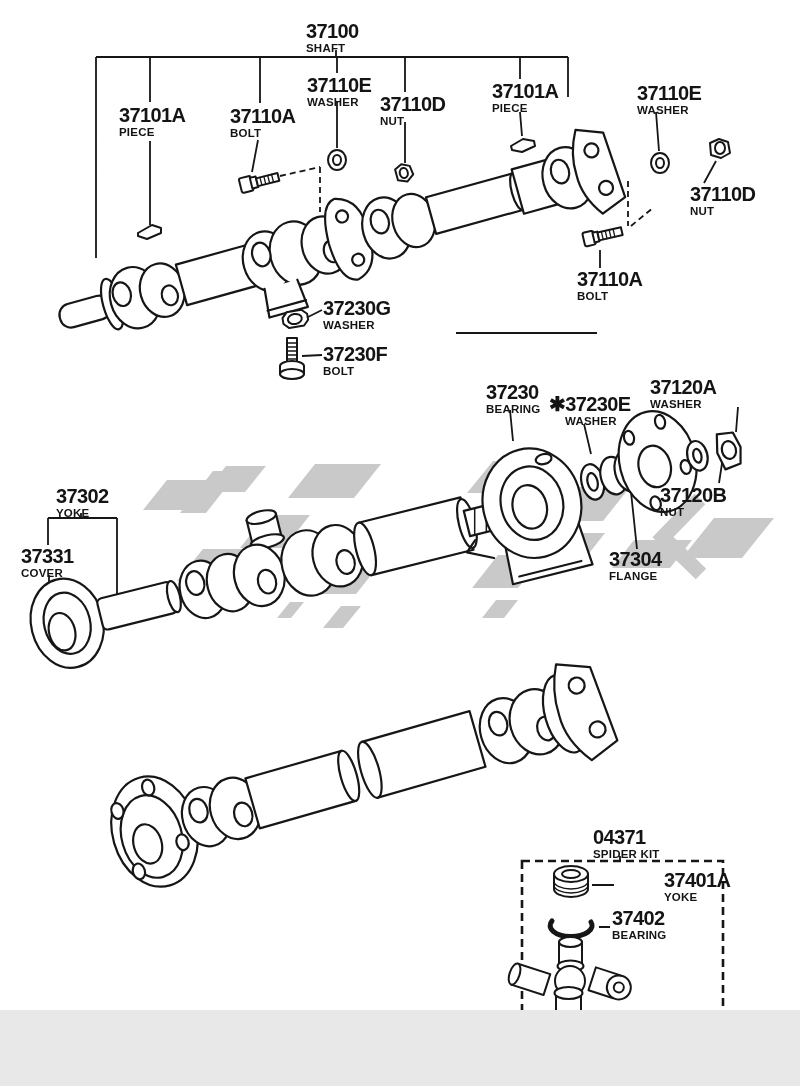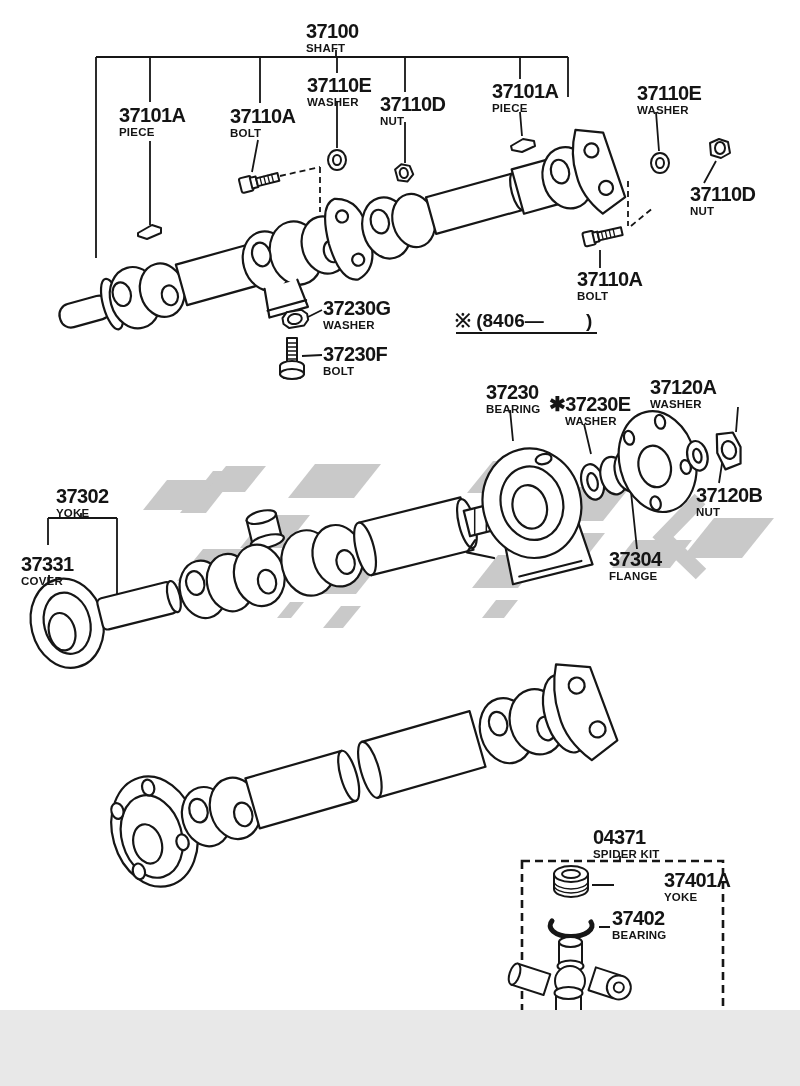--- a/index.html
+++ b/index.html
@@ -289,44 +289,43 @@
         <div class="pname">BEARING</div>
       </div>
       <div class="plabel" style="left: 549px; top: 394px;">
         <div class="pnum">✱37230E</div>
         <div class="pname" style="margin-left: 16px;">WASHER</div>
       </div>
       <div class="plabel" style="left: 650px; top: 377px;">
         <div class="pnum">37120A</div>
         <div class="pname">WASHER</div>
       </div>
-      <div class="plabel" style="left: 696px; top: 485px;">
+      <div class="plabel" style="left: 660px; top: 485px;">
         <div class="pnum">37120B</div>
         <div class="pname">NUT</div>
       </div>
       <div class="plabel" style="left: 609px; top: 549px;">
         <div class="pnum">37304</div>
         <div class="pname">FLANGE</div>
       </div>
       <div class="plabel" style="left: 56px; top: 486px;">
         <div class="pnum">37302</div>
         <div class="pname">YOKE</div>
       </div>
-      <div class="plabel" style="left: 21px; top: 546px; margin-top: 8px;">
+      <div class="plabel" style="left: 21px; top: 546px;">
         <div class="pnum">37331</div>
         <div class="pname">COVER</div>
       </div>
       <div class="plabel" style="left: 593px; top: 827px;">
         <div class="pnum">04371</div>
         <div class="pname">SPIDER KIT</div>
       </div>
       <div class="plabel" style="left: 616px; top: 870px; margin-left: 48px;">
         <div class="pnum">37401A</div>
         <div class="pname">YOKE</div>
       </div>
       <div class="plabel" style="left: 612px; top: 908px;">
         <div class="pnum">37402</div>
         <div class="pname">BEARING</div>
       </div>
     </div>
-  <div class="note">※ (8406—        )</div>
   <div class="footer-code">MC 5946-C</div>
 </div>
 
 </body></html>

